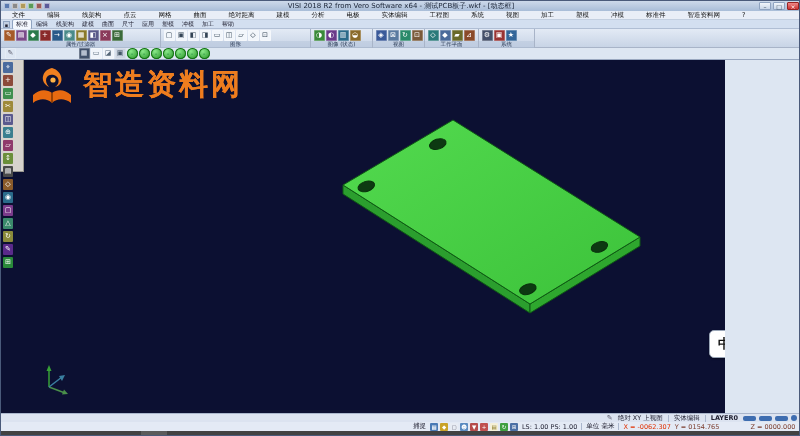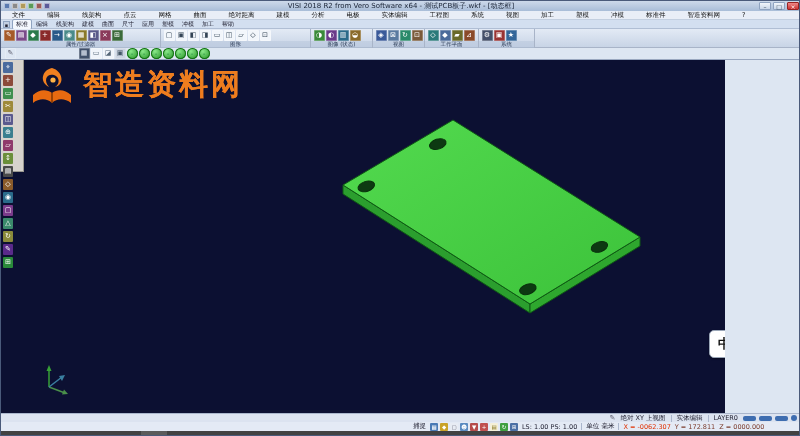--- a/index.html
+++ b/index.html
@@ -57,21 +57,21 @@
     border-right:1px solid #9a9890;border-bottom:1px solid #9a9890;box-sizing:border-box;
     display:flex;flex-wrap:wrap;align-content:flex-start;padding:1px 0 0 1px;}
   .dki{width:10px;height:11px;margin:1px;border-radius:1px;font-size:7px;line-height:11px;text-align:center;color:#fff;}
   
   .status-top{position:absolute;left:0;top:412px;width:800px;height:9px;background:#dce3f0;
     border-top:1px solid #aab6cc;display:flex;align-items:center;justify-content:flex-end;
     gap:5px;font-size:6.5px;color:#223;padding-right:4px;box-sizing:border-box;}
   .s1-sep{border-left:1px solid #aab6cc;height:7px;}
   .s1r{width:13px;height:5px;background:#3e6db0;border-radius:2px;}
   .s1c{width:6px;height:6px;background:#3e6db0;border-radius:50%;}
-  .bold{font-weight:normal;}
+  .bold{font-weight:bold;}
   .status-bottom{position:absolute;left:0;top:421px;width:800px;height:9px;background:#e4eaf5;
     display:flex;align-items:center;gap:4px;font-size:6.5px;color:#223;
     padding-left:412px;box-sizing:border-box;}
   .s2i{width:8px;height:8px;border-radius:1px;font-size:5.5px;line-height:8px;text-align:center;color:#fff;}
   .coords{white-space:nowrap;}
   .bottom-strip{position:absolute;left:0;top:430px;width:800px;height:6px;background:#424242;}
   .strip-patch{position:absolute;left:140px;top:0;width:26px;height:6px;background:#5b5b5b;}
   .pencil{color:#556;font-size:7px;}
 </style>
 </head>
@@ -329,21 +329,21 @@
         <div class="s2i" style="background: rgb(192, 80, 80);">+</div>
         <div class="s2i" style="background: rgb(245, 240, 216); color: rgb(136, 119, 34);">▤</div>
         <div class="s2i" style="background: rgb(63, 159, 63);">↻</div>
         <div class="s2i" style="background: rgb(74, 111, 165);">⊞</div>
       </span>
     <span>LS: 1.00 PS: 1.00</span>
     <span class="s1-sep"></span>
     <span>单位 毫米</span>
     <span class="s1-sep"></span>
     <span class="coords" id="coordX" style="color: rgb(224, 48, 0);">X = -0062.307</span>
-    <span class="coords" id="coordY" style="color: rgb(122, 58, 42);">Y = 172.811</span>
-    <span class="coords" id="coordZ" style="color: rgb(122, 58, 42);">Z = 0000.000</span>
+    <span class="coords" id="coordY" style="color: rgb(122, 58, 42);">Y = 0154.765</span>
+    <span class="coords" id="coordZ" style="color: rgb(122, 58, 42); margin-left: 27px;">Z = 0000.000</span>
   </div>
 
   <div class="bottom-strip">
     <div class="strip-patch"></div>
   </div>
 
 </div>
 
 </body></html>

